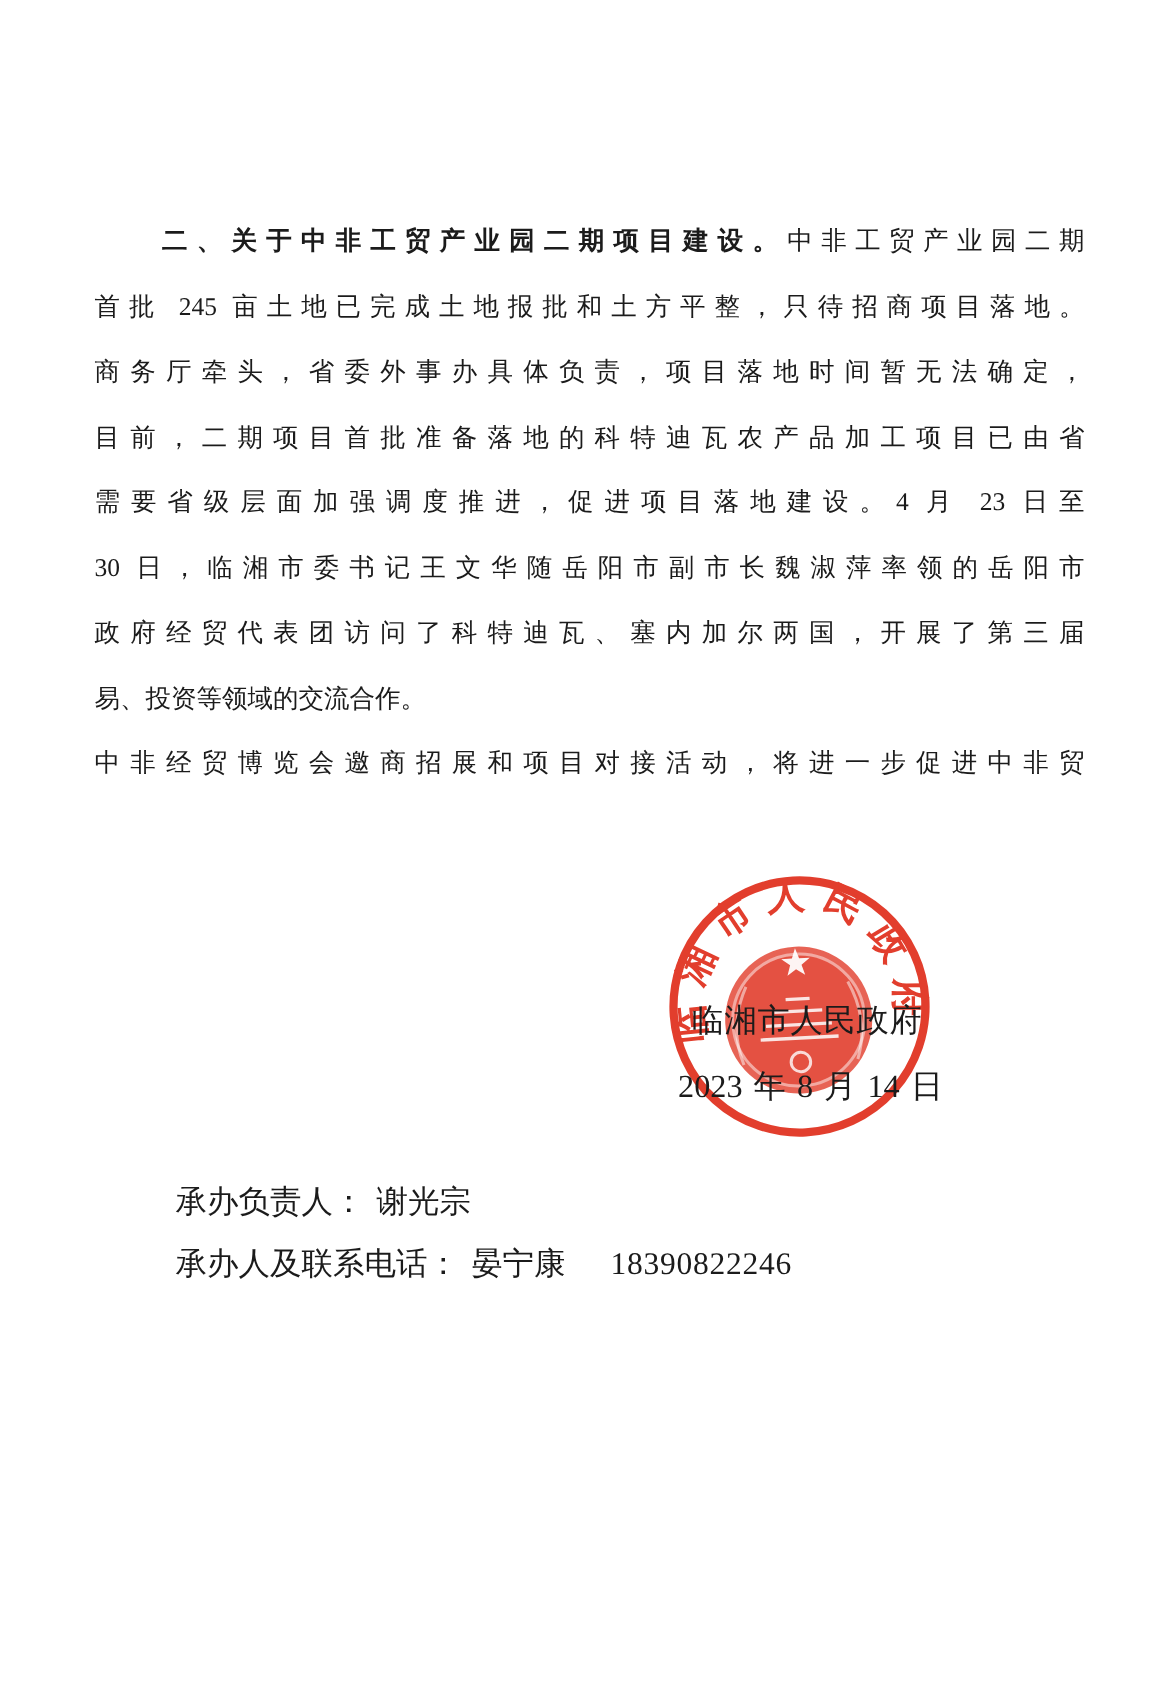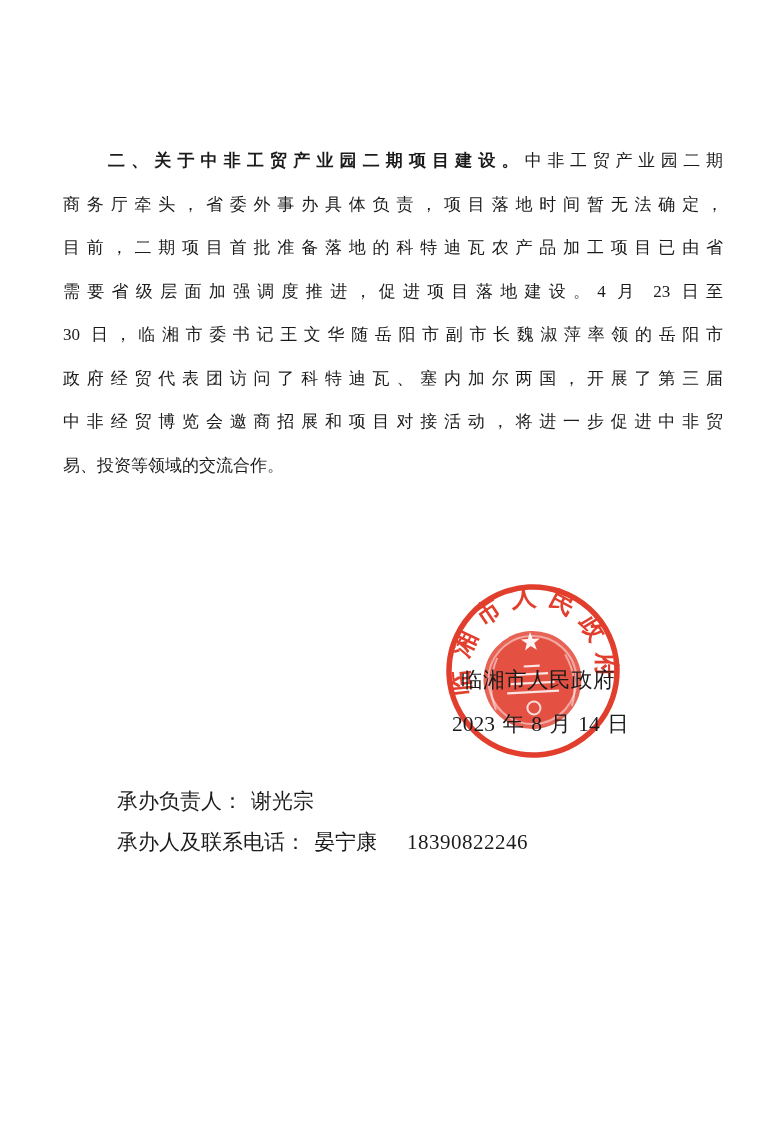--- a/index.html
+++ b/index.html
@@ -77,27 +77,28 @@
   .footer-line .name { margin-left: 8px; }
   .footer-line .phone { margin-left: 30px; letter-spacing: 0.5px; }
 </style>
 </head>
 <body>
 
 <div class="page">
 
   <div class="body-text">
     <div class="bline just first"><span class="bold">二、关于中非工贸产业园二期项目建设。</span><span>中非工贸产业园二期</span></div>
+    <div class="bline just">首批 245 亩土地已完成土地报批和土方平整，只待招商项目落地。</div>
     <div class="bline just">商务厅牵头，省委外事办具体负责，项目落地时间暂无法确定，</div>
     <div class="bline just">目前，二期项目首批准备落地的科特迪瓦农产品加工项目已由省</div>
     <div class="bline just">需要省级层面加强调度推进，促进项目落地建设。4 月 23 日至</div>
     <div class="bline just">30 日，临湘市委书记王文华随岳阳市副市长魏淑萍率领的岳阳市</div>
     <div class="bline just">政府经贸代表团访问了科特迪瓦、塞内加尔两国，开展了第三届</div>
+    <div class="bline">易、投资等领域的交流合作。</div>
     <div class="bline just">中非经贸博览会邀商招展和项目对接活动，将进一步促进中非贸</div>
-    <div class="bline">易、投资等领域的交流合作。</div>
   </div>
 
   <svg class="seal" viewBox="0 0 178 178" xmlns="http://www.w3.org/2000/svg">
     <g transform="rotate(-3 89 89)" opacity="0.93">
 
       <circle cx="89" cy="89" r="84" fill="none" stroke="#e0301e" stroke-width="5.5"></circle>
 
       <defs>
         <path id="sealArc" d="M 26.5 106 A 65 65 0 1 1 151.5 106" fill="none"></path>
       </defs>

